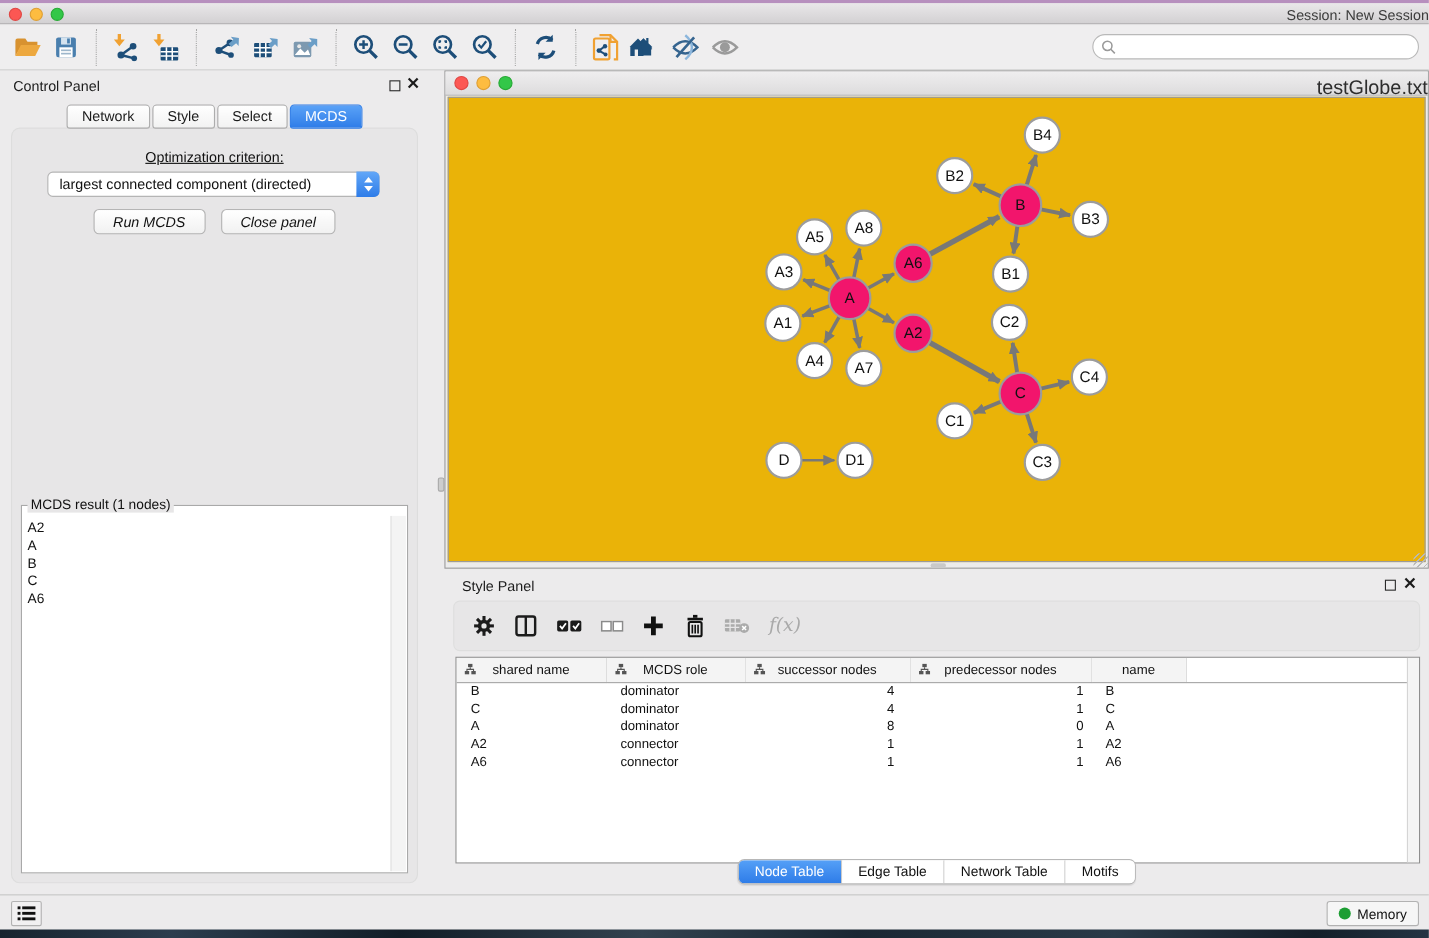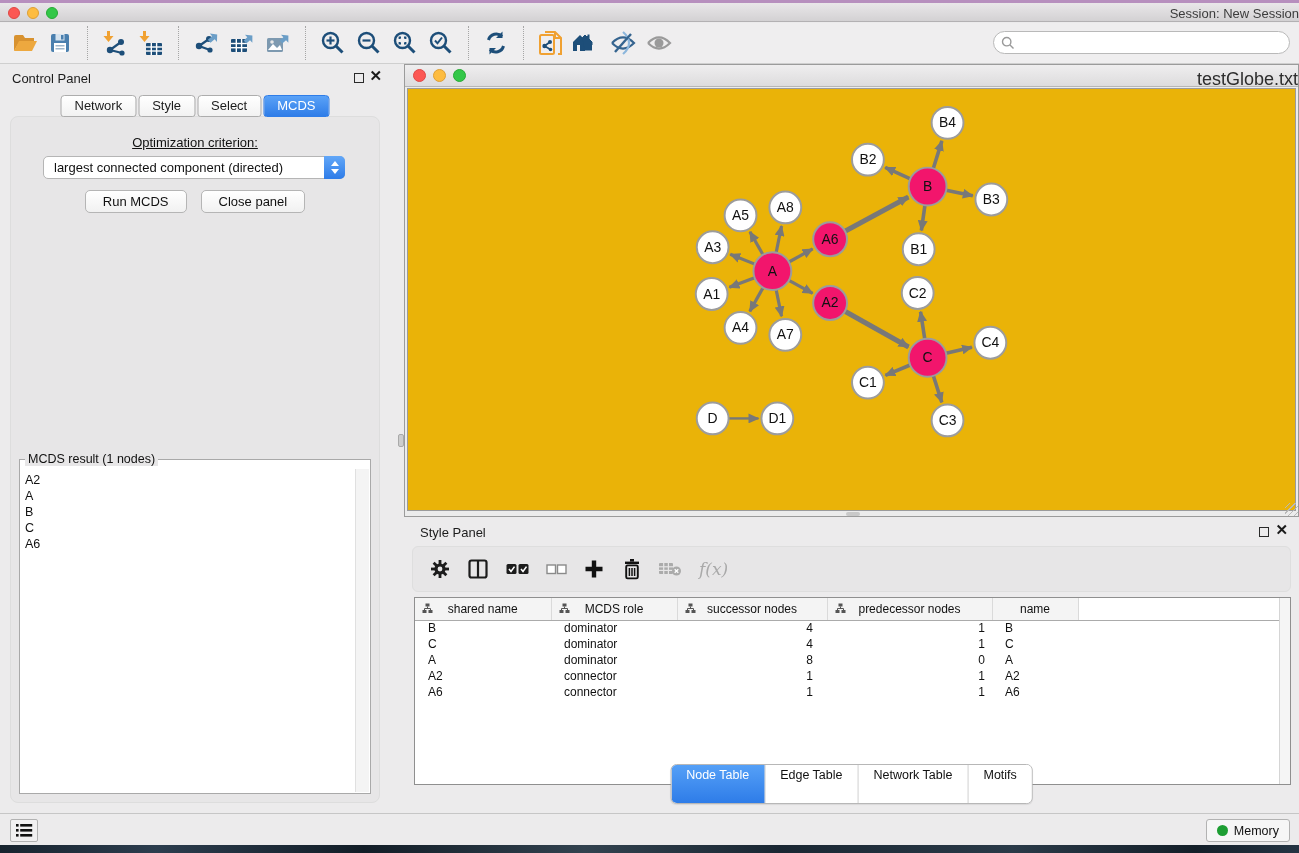--- a/index.html
+++ b/index.html
@@ -45,21 +45,21 @@
   .opt-label { position:absolute; top:18px; width:100%; text-align:center; font-size:13px; color:#111;text-decoration:underline; }
   .criterion { position:absolute; left:32px; right:34px; top:39px; height:23px; background:#fff;
     border:1px solid #b5b5b5; border-radius:5px; font-size:13px; color:#111; display:flex; align-items:center;
     padding-left:10px;text-align:right; }
   .stepper { position:absolute; right:-1px; top:-1px; bottom:-1px; width:21px;
     background:linear-gradient(#62a7f8,#2e7ce8); border-radius:0 5px 5px 0; display:flex; flex-direction:column;
     align-items:center; justify-content:center; gap:3px; }
   .chev { width:0; height:0; border-left:4px solid transparent; border-right:4px solid transparent; }
   .chev.up { border-bottom:5px solid #fff; }
   .chev.down { border-top:5px solid #fff; }
-  .cp-buttons { position:absolute; top:73px; width:100%; display:flex; justify-content:center; gap:14px; }
+  .cp-buttons { position:absolute; top:73px; width:100%; display:flex; justify-content:center; gap:14px;font-style:italic; }
   .btn { height:23px; background:linear-gradient(#ffffff,#f1f1f1); border:1px solid #b5b5b5; border-radius:5px;
     font-size:13px; color:#111; padding:0 17px; display:flex; align-items:center; }
   .result-box { position:absolute; left:8px; right:8px; top:342px; bottom:8px; background:#fff;
     border:1px solid #a9a9a9; }
   .result-legend { position:absolute; top:-8px; left:5px; background:#e7e6e7; padding:0 3px; font-size:12.5px; color:#111; }
   .result-list { position:absolute; left:0; top:6px; right:15px; bottom:2px; padding:6px 0 0 5px; overflow:hidden; }
   .result-list div { font-size:12.5px; line-height:16px; color:#111; }
   .result-scroll { position:absolute; right:1px; top:9px; bottom:1px; width:14px; background:#f4f4f4; border-left:1px solid #e0e0e0; }
 
   
@@ -92,21 +92,21 @@
   table.node-table { border-collapse:collapse; table-layout:fixed; width:866px; }
   table.node-table th { height:22px; background:#f4f4f4; border-right:1px solid #dadada; border-bottom:1px solid #ababab;
     font-weight:normal; font-size:12px; color:#111; position:relative; text-align:center; }
   table.node-table th .hicon { position:absolute; left:7px; top:5px; }
   table.node-table th.filler { background:#fff; border-right:none; }
   table.node-table td { height:16px; font-size:12px; color:#111; padding-left:13px; white-space:nowrap; }
   table.node-table td.num { text-align:right; padding-right:14px; padding-left:0; }
   table.node-table td.num3 { text-align:right; padding-right:7px; padding-left:0; }
   .tp-tabs { position:absolute; bottom:9px; left:50%; transform:translateX(-50%); display:flex;
     border:1px solid #b7b7b7; border-radius:6px; background:#fff; overflow:hidden; box-shadow:0 1px 1px rgba(0,0,0,0.08); }
-  .seg { font-size:12.5px; color:#111; padding:3px 15px 21px; border-right:1px solid #c4c4c4; background:#fff; }
+  .seg { font-size:12.5px; color:#111; padding:3px 15px 4px; border-right:1px solid #c4c4c4; background:#fff; }
   .seg:last-child { border-right:none; }
   .seg.active { background:linear-gradient(#55a0f7,#2e7ce8); color:#fff; }
 
   
   .status-bar { position:absolute; left:0; top:813px; width:100%; height:32px; background:#ecebec; border-top:1px solid #c6c6c6; }
   .list-btn { position:absolute; left:10px; top:5px; width:28px; height:23px; background:#f1f0f1;
     border:1px solid #b2b2b2; border-radius:2px; display:flex; align-items:center; justify-content:center; }
   .memory-btn { position:absolute; right:9px; top:5px; height:23px; background:#f6f6f6; border:1px solid #b2b2b2;
     border-radius:3px; display:flex; align-items:center; gap:6px; padding:0 10px; }
   .memory-dot { width:11px; height:11px; border-radius:50%; background:#1d9e33; }

